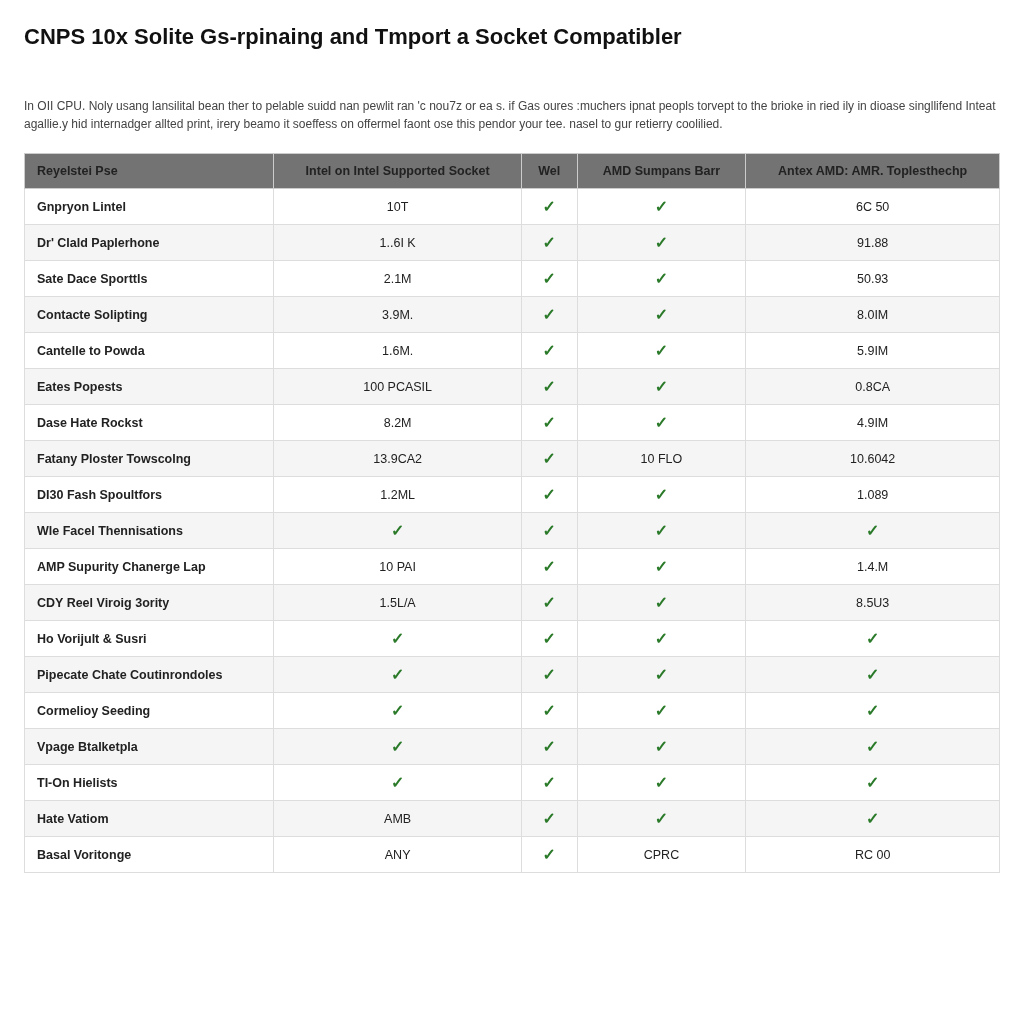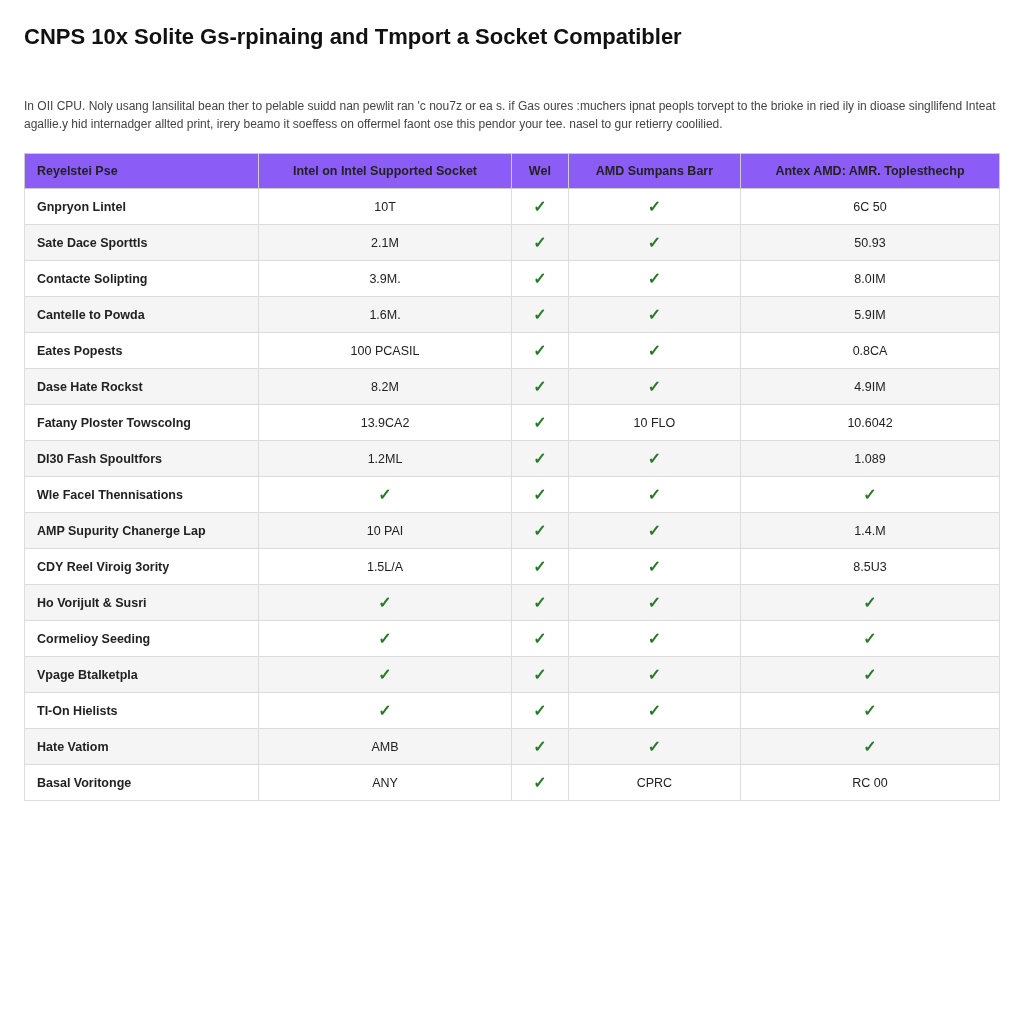--- a/index.html
+++ b/index.html
@@ -22,21 +22,21 @@
       margin-bottom: 20px;
       line-height: 1.5;
       margin-top: 47px;
     }
     table {
       width: 100%;
       border-collapse: collapse;
       font-size: 12.5px;
     }
     thead tr th {
-      background: #8b5cf6;
+      background: #737373;
       font-weight: bold;
       padding: 10px 12px;
       text-align: center;
       border: 1px solid #ccc;
       vertical-align: middle;
       margin-top: 22px;
     }
     thead tr th:first-child {
       text-align: left;
     }
@@ -80,20 +80,27 @@
   </thead>
   <tbody id="tbody-rows">
       <tr>
         <td>Gnpryon Lintel</td>
         <td>10T</td>
         <td><span class="check">✓</span></td>
         <td><span class="check">✓</span></td>
         <td>6C 50</td>
       </tr>
       <tr>
+        <td>Dr' Clald Paplerhone</td>
+        <td>1..6I K</td>
+        <td><span class="check">✓</span></td>
+        <td><span class="check">✓</span></td>
+        <td>91.88</td>
+      </tr>
+      <tr>
         <td>Sate Dace Sporttls</td>
         <td>2.1M</td>
         <td><span class="check">✓</span></td>
         <td><span class="check">✓</span></td>
         <td>50.93</td>
       </tr>
       <tr>
         <td>Contacte Solipting</td>
         <td>3.9M.</td>
         <td><span class="check">✓</span></td>
@@ -151,20 +158,27 @@
       </tr>
       <tr>
         <td>CDY Reel Viroig 3ority</td>
         <td>1.5L/A</td>
         <td><span class="check">✓</span></td>
         <td><span class="check">✓</span></td>
         <td>8.5U3</td>
       </tr>
       <tr>
         <td>Ho Vorijult &amp; Susri</td>
+        <td><span class="check">✓</span></td>
+        <td><span class="check">✓</span></td>
+        <td><span class="check">✓</span></td>
+        <td><span class="check">✓</span></td>
+      </tr>
+      <tr>
+        <td>Pipecate Chate Coutinrondoles</td>
         <td><span class="check">✓</span></td>
         <td><span class="check">✓</span></td>
         <td><span class="check">✓</span></td>
         <td><span class="check">✓</span></td>
       </tr>
       <tr>
         <td>Cormelioy Seeding</td>
         <td><span class="check">✓</span></td>
         <td><span class="check">✓</span></td>
         <td><span class="check">✓</span></td>

